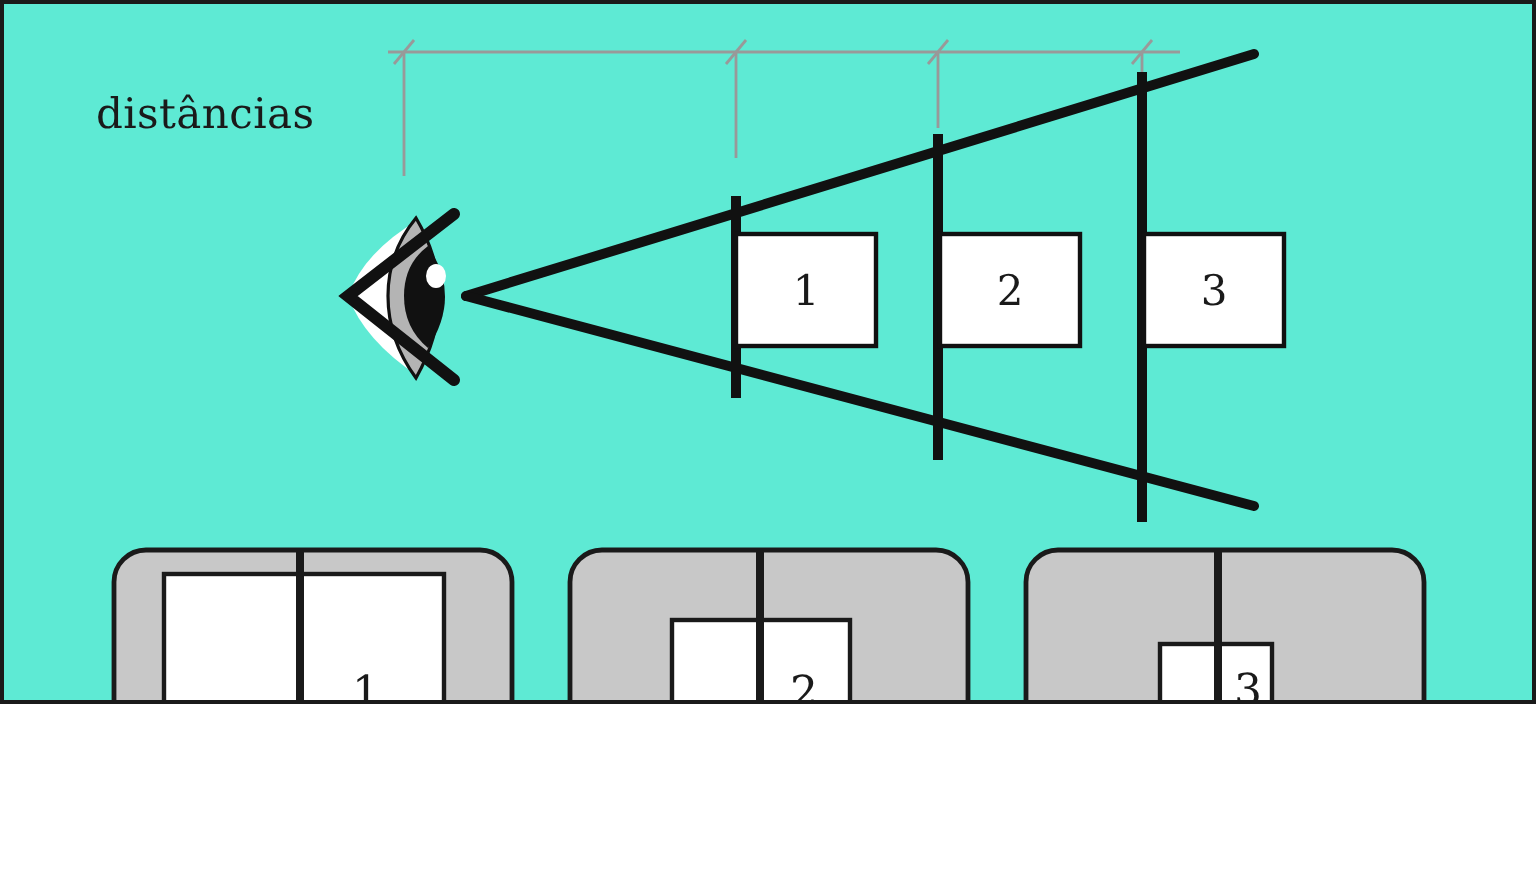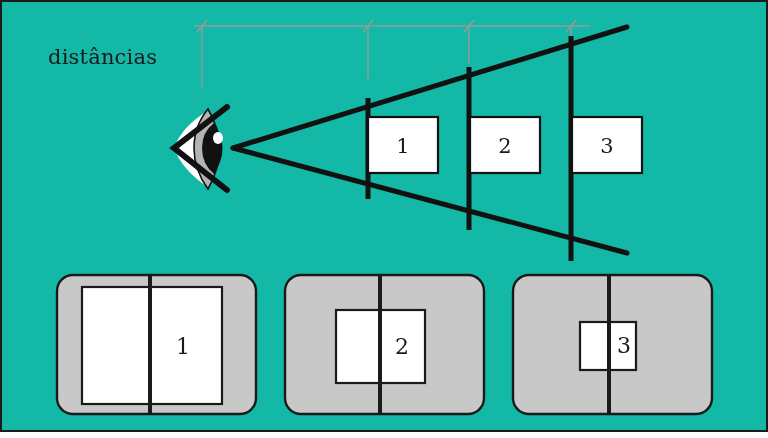--- a/index.html
+++ b/index.html
@@ -3,22 +3,22 @@
 <meta charset="utf-8">
 <style>
   html, body {
     margin: 0;
     padding: 0;
     background: #ffffff;
   }
   #stage {
     position: relative;
     width: 768px;
-    height: 432px;
-    background: #14b8a6;
+    height: 352px;
+    background: #5eead4;
     border: 2px solid #1a1a1a;
     box-sizing: border-box;
     overflow: hidden;
     font-family: "Liberation Sans", sans-serif;
   }
   #diagram-svg {
     position: absolute;
     left: 0;
     top: 0;
     width: 768px;

